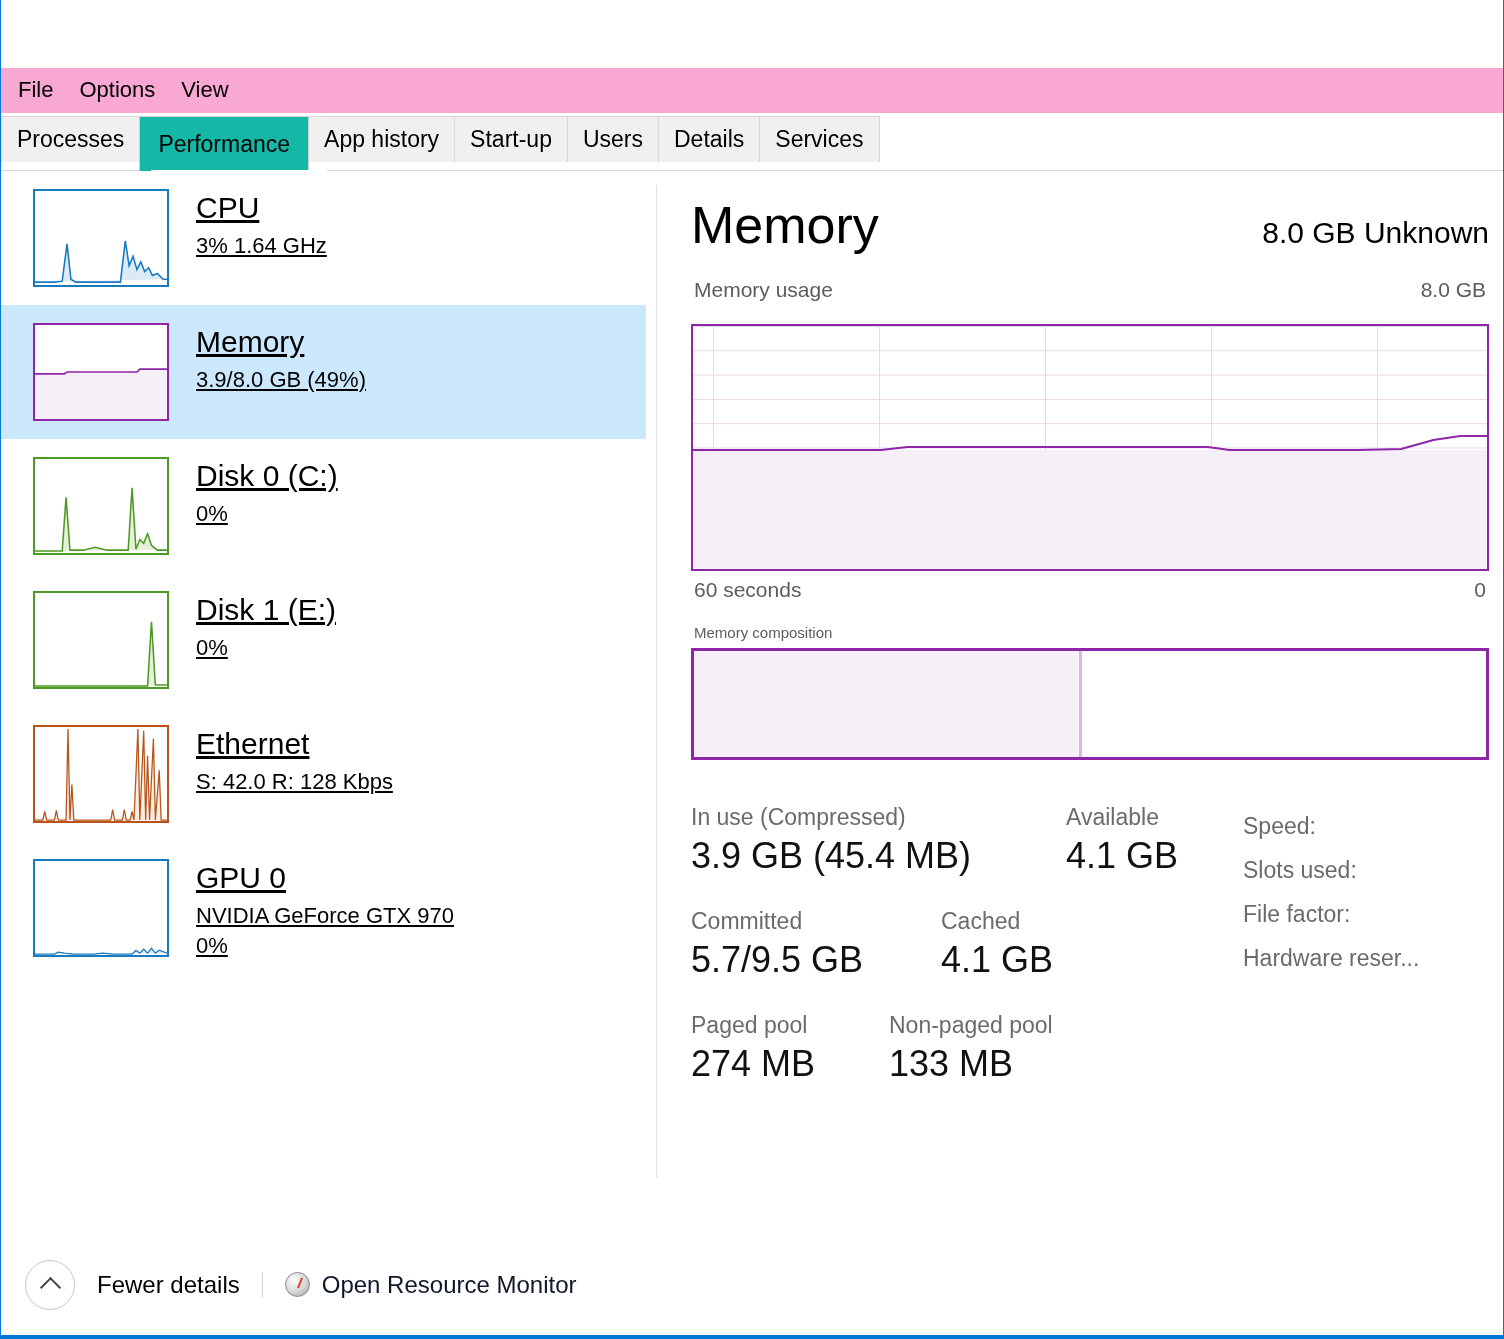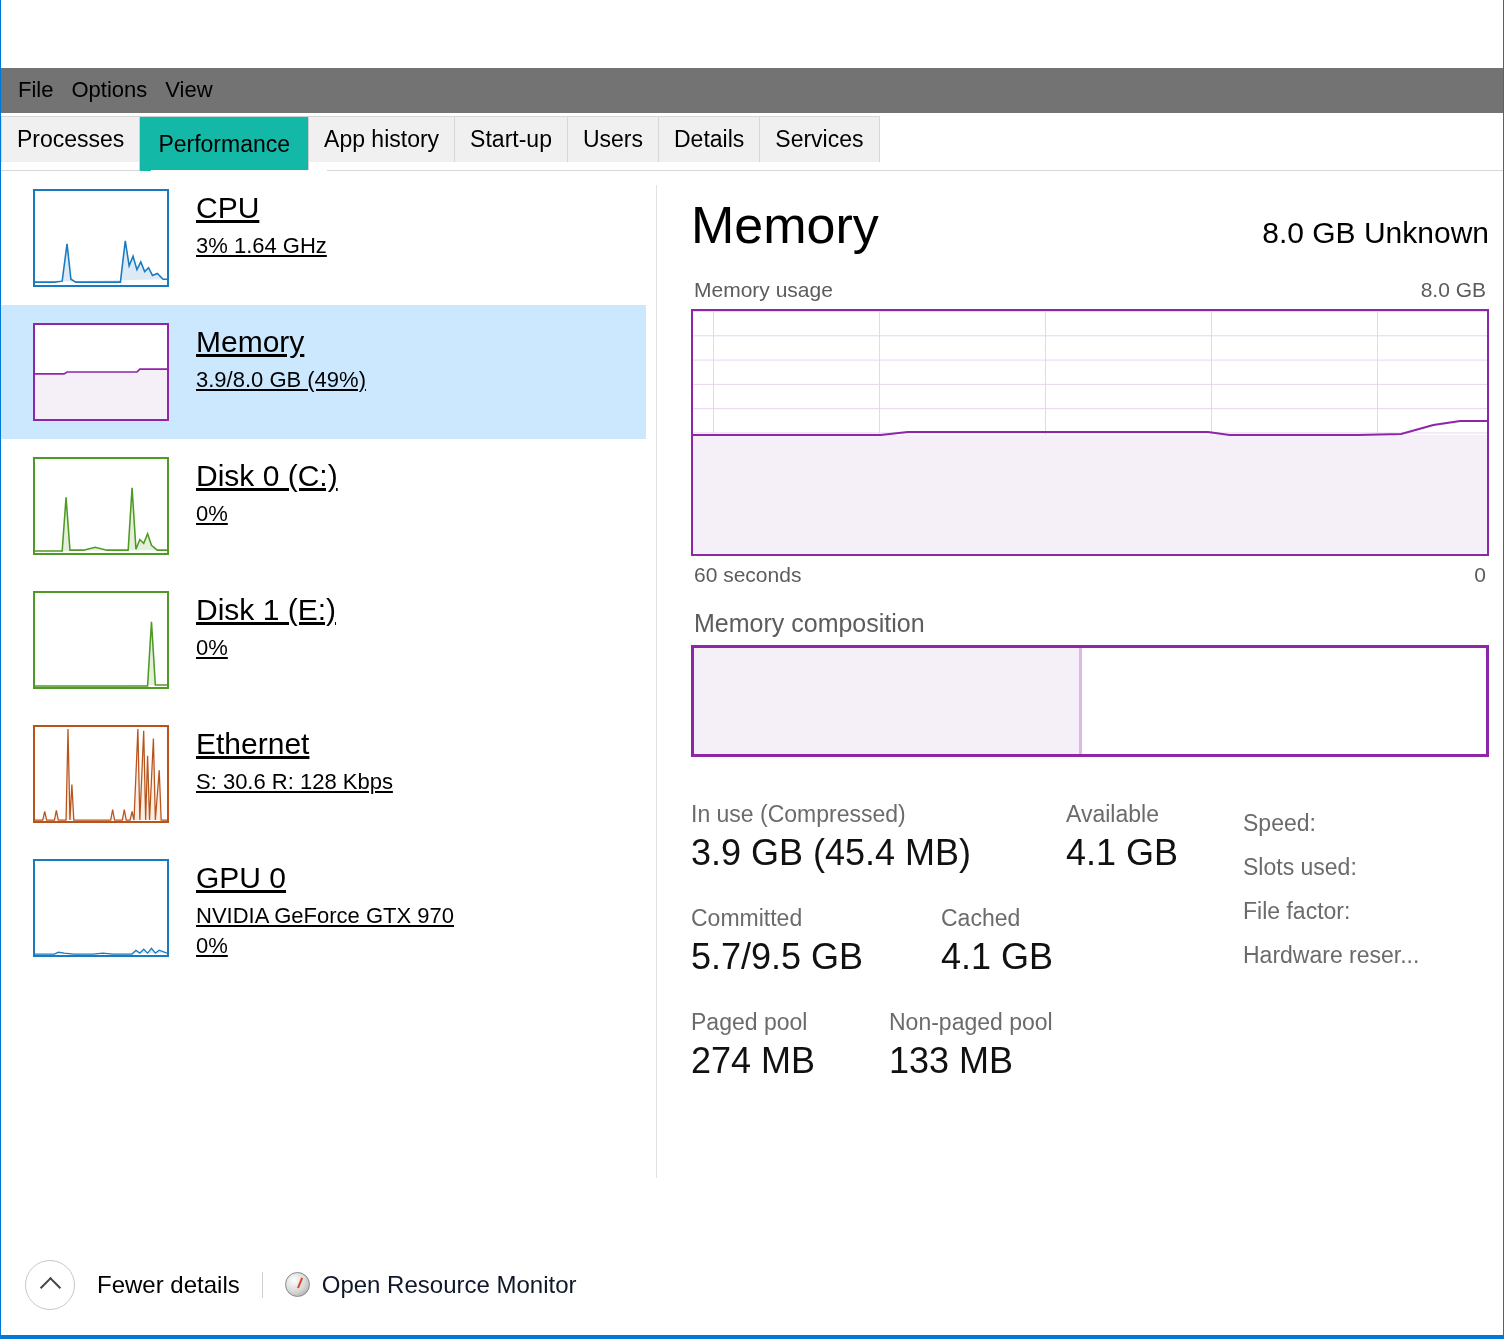--- a/index.html
+++ b/index.html
@@ -64,22 +64,22 @@
   .glyph-close { position: relative; width: 22px; height: 22px; }
   .glyph-close::before, .glyph-close::after {
     content: ""; position: absolute; left: 0; top: 10px; width: 22px; height: 2px; background: #fff;
   }
   .glyph-close::before { transform: rotate(45deg); }
   .glyph-close::after  { transform: rotate(-45deg); }
 
   
   .menubar {
     position: absolute; left: 0; top: 68px; right: 0; height: 45px;
-    background: #737373;
-    display: flex; align-items: center; padding-left: 10px; gap: 4px;
+    background: #f9a8d4;
+    display: flex; align-items: center; padding-left: 10px; gap: 12px;
   }
   .menu-item {
     font-size: 22px; color: #000; padding: 2px 7px; line-height: 1.1;
   }
 
   
   .tabstrip {
     position: absolute; left: 0; top: 113px; right: 0; height: 58px;
     background: #ffffff;
   }
@@ -140,21 +140,21 @@
   .res-sub2 { font-size: 22px; color: #000; margin-top: 2px; line-height: 1.3; }
 
   
   .detail { position: absolute; left: 690px; right: 14px; top: 0; bottom: 0; }
   .detail-head { display: flex; align-items: baseline; padding-top: 28px; }
   .detail-title { font-size: 52px; color: #000; font-weight: 400; line-height: 1; }
   .detail-right { margin-left: auto; font-size: 30px; color: #000; }
 
   .graph-label-row {
     display: flex; justify-content: space-between; align-items: center;
-    font-size: 21px; color: #5c5c5c; margin-top: 27px; margin-bottom: 7px;
+    font-size: 21px; color: #5c5c5c; margin-top: 27px; margin-bottom: 22px;
     padding: 0 3px;
   }
   .graph-box {
     position: relative; height: 247px;
     border: 2px solid #8e26a8; background: #ffffff; overflow: hidden;
   }
   .graph-grid {
     position: absolute; inset: 0;
     background-image:
       linear-gradient(to bottom, #e8d5ee 1px, transparent 1px),
@@ -166,21 +166,21 @@
     position: absolute; left: 0; right: 0; bottom: 0; height: 49%;
     background: #f5eff7;
   }
   .graph-line { position: absolute; inset: 0; }
   .graph-line svg { width: 100%; height: 100%; display: block; }
   .graph-foot {
     display: flex; justify-content: space-between;
     font-size: 21px; color: #5c5c5c; margin-top: 7px; padding: 0 3px;
   }
 
-  .comp-label { font-size: 25px; color: #5c5c5c; margin-top: 22px; margin-bottom: 7px; padding: 0 3px; }
+  .comp-label { font-size: 15px; color: #5c5c5c; margin-top: 22px; margin-bottom: 7px; padding: 0 3px; }
   .comp-box {
     position: relative; height: 112px; border: 3px solid #8e26a8; background: #ffffff;
   }
   .comp-used {
     position: absolute; left: 0; top: 0; bottom: 0; width: 49%;
     background: #f5eff7; border-right: 3px solid #dfb6e8;
   }
 
   
   .stats { margin-top: 42px; position: relative; }
@@ -305,21 +305,21 @@
       </div>
 
       <div class="res-item">
         <div class="mini" style="border:2px solid #b8531a">
           <svg viewBox="0 0 136 98" preserveAspectRatio="none">
             <polyline points="0,97 8,97 10,88 12,97 20,97 22,87 24,97 32,97 34,2 36,97 38,60 40,97 70,97 78,97 80,86 82,97 90,97 92,86 94,97 98,97 100,88 102,97 106,2 108,97 112,4 114,97 116,30 118,97 122,12 124,97 128,45 130,97 136,97" fill="#fbeee4" stroke="#b8531a" stroke-width="1.3"></polyline>
           </svg>
         </div>
         <div class="res-text">
           <div class="res-title">Ethernet</div>
-          <div class="res-sub">S: 30.6  R:  128 Kbps</div>
+          <div class="res-sub">S: 42.0  R:  128 Kbps</div>
         </div>
       </div>
 
       <div class="res-item">
         <div class="mini" style="border:2px solid #1a7ac0">
           <svg viewBox="0 0 136 98" preserveAspectRatio="none">
             <polyline points="0,97 20,97 24,95 30,96 40,97 60,97 70,96 80,97 100,97 104,93 108,96 112,92 116,96 120,91 124,96 128,93 136,96" fill="#dceaf6" stroke="#1a7ac0" stroke-width="1.3"></polyline>
           </svg>
         </div>
         <div class="res-text">

